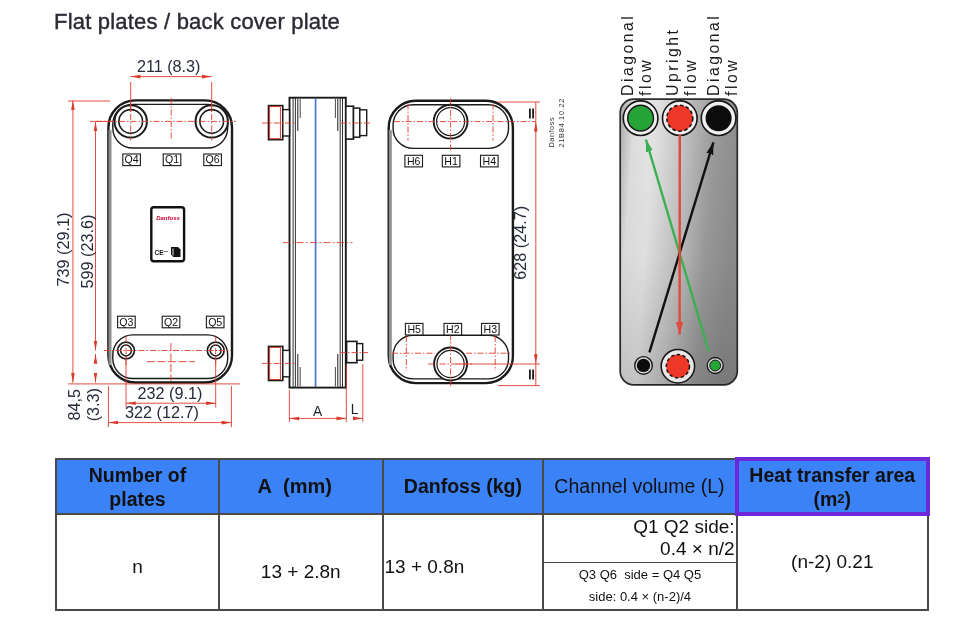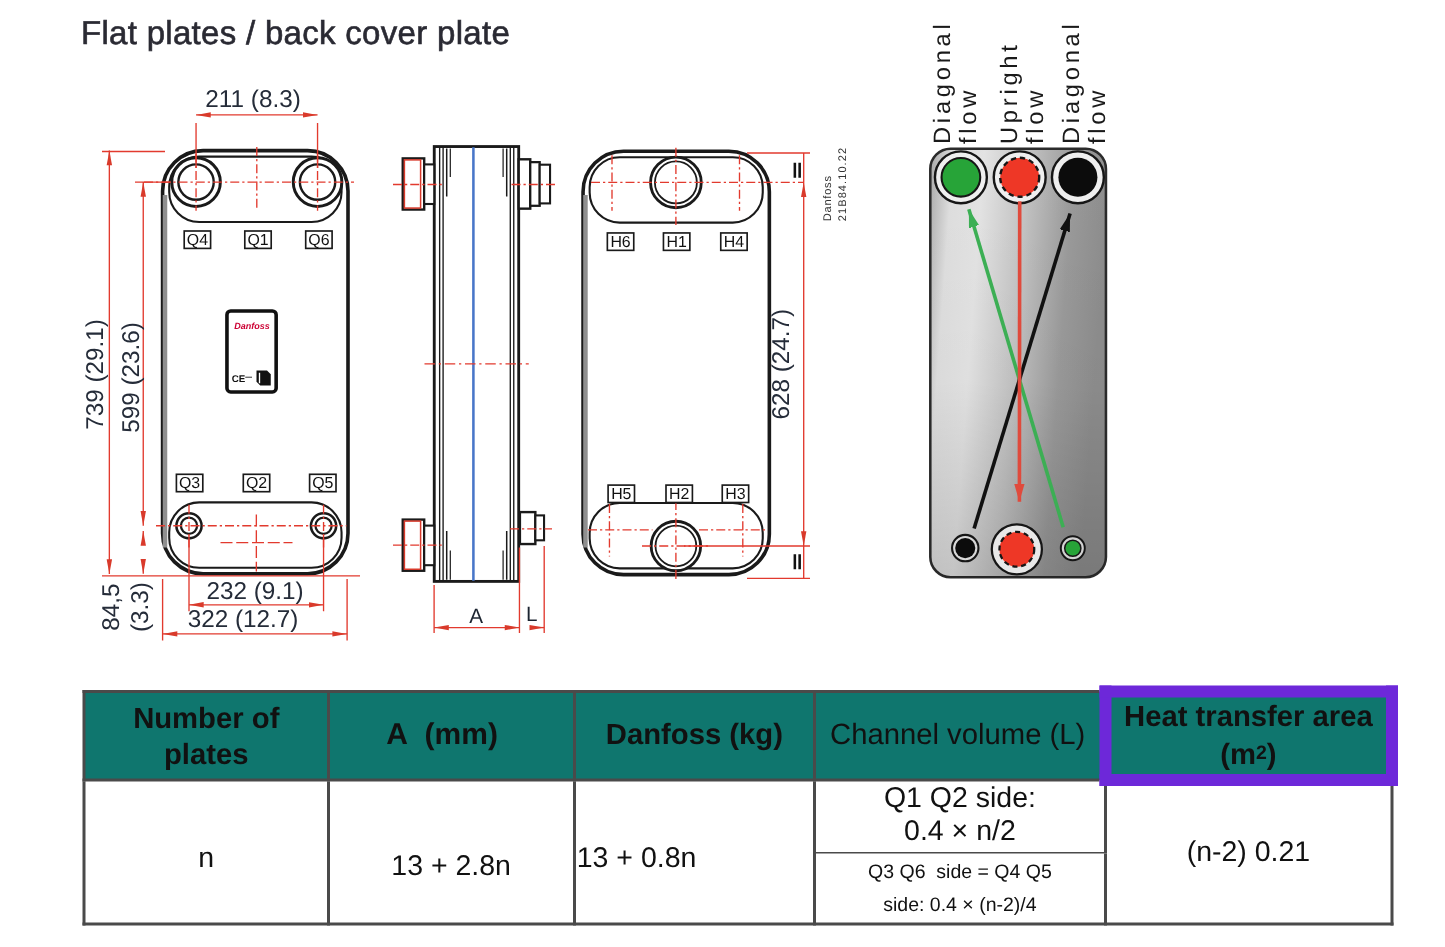--- a/index.html
+++ b/index.html
@@ -388,42 +388,42 @@
 <table class="abs" style="left:55px;top:457px;border-collapse:collapse;table-layout:fixed;width:872px;" cellspacing="0">
 <colgroup>
       <col style="width:163px">
       <col style="width:163.5px">
       <col style="width:160.8px">
       <col style="width:193.3px">
       <col style="width:191.4px">
     </colgroup>
 <tbody>
 
-<tr style="height:55px;background:#0f766e;">
+<tr style="height:55px;background:#3b82f6;">
 
   <td style="border:2px solid #4a4a4a;text-align:center;font-size:19.5px;font-weight:bold;color:#111;line-height:24px;">Number of<br>plates</td>
 
   <td style="border:2px solid #4a4a4a;text-align:center;font-size:20px;font-weight:bold;color:#111;padding-right:13px;margin-top:44px;">A&nbsp; (mm)</td>
 
   <td style="border:2px solid #4a4a4a;text-align:center;font-size:19.5px;font-weight:bold;color:#111;">Danfoss (kg)</td>
 
   <td style="border:2px solid #4a4a4a;text-align:center;font-size:19.5px;font-weight:normal;color:#111;">Channel volume (L)</td>
 
-  <td style="border:8px solid #6d28d9;text-align:center;font-size:19.5px;font-weight:bold;color:#111;line-height:24px;">Heat transfer area<br>(m<span style="font-size:13px;vertical-align:3px;">2</span>)</td>
+  <td style="border:4px solid #6d28d9;text-align:center;font-size:19.5px;font-weight:bold;color:#111;line-height:24px;">Heat transfer area<br>(m<span style="font-size:13px;vertical-align:3px;">2</span>)</td>
 </tr>
 
 <tr style="height:48px;">
 
   <td rowspan="2" style="border:2px solid #4a4a4a;text-align:center;font-size:19px;color:#111;padding-top:11px;">n</td>
 
   <td rowspan="2" style="border:2px solid #4a4a4a;text-align:center;font-size:19px;color:#111;padding-top:22px;">13 + 2.8n</td>
 
   <td rowspan="2" style="border:2px solid #4a4a4a;text-align:left;font-size:19px;color:#111;padding-top:11px;">13 + 0.8n</td>
 
-  <td style="border:2px solid #4a4a4a;border-bottom:1.3px solid #4a4a4a;text-align:center;font-size:19px;color:#111;line-height:22px;">Q1 Q2 side:<br>0.4 × n/2</td>
+  <td style="border:2px solid #4a4a4a;border-bottom:1.3px solid #4a4a4a;text-align:right;font-size:19px;color:#111;line-height:22px;">Q1 Q2 side:<br>0.4 × n/2</td>
 
   <td rowspan="2" style="border:2px solid #4a4a4a;text-align:center;font-size:19px;color:#111;">(n-2) 0.21</td>
 </tr>
 
 <tr style="height:47px;">
 
   <td style="border:2px solid #4a4a4a;border-top:none;text-align:center;font-size:13px;color:#111;line-height:22px;">Q3 Q6&nbsp; side = Q4 Q5<br>side: 0.4 × (n-2)/4</td>
 </tr>
 </tbody>
 </table>

